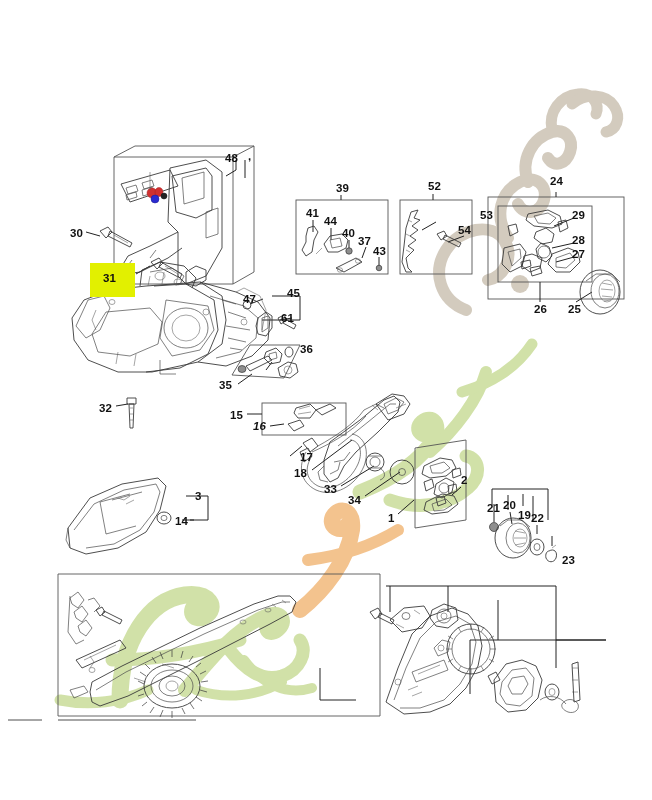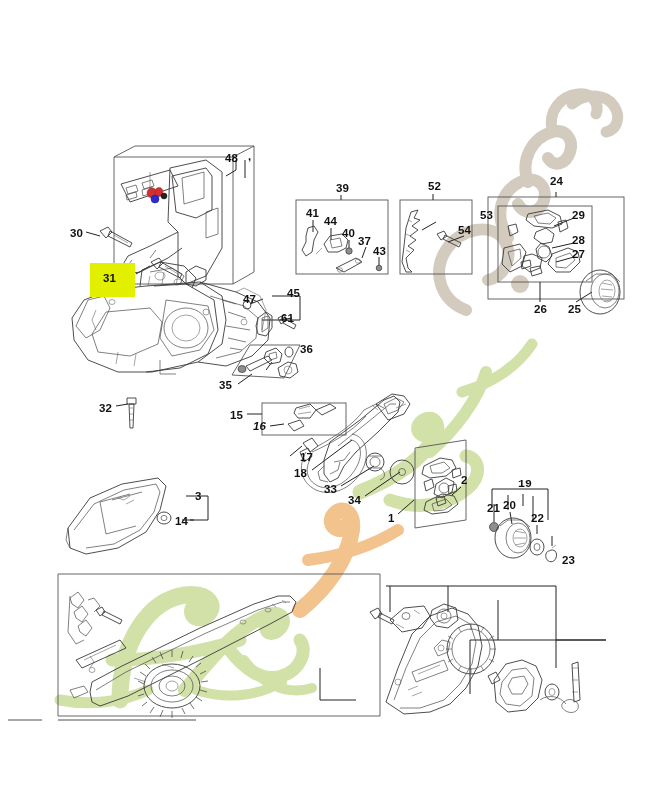--- a/index.html
+++ b/index.html
@@ -520,19 +520,19 @@
   <div class="lbl" style="left:230px; top:410px;">15</div>
   <div class="lbl" style="left:253px; top:421px;font-style:italic;">16</div>
   <div class="lbl" style="left:288px; top:452px;margin-left:12px;">17</div>
   <div class="lbl" style="left:294px; top:468px;">18</div>
   <div class="lbl" style="left:324px; top:484px;text-align:center;">33</div>
   <div class="lbl" style="left:348px; top:495px;">34</div>
   <div class="lbl" style="left:388px; top:513px;">1</div>
   <div class="lbl" style="left:461px; top:475px;">2</div>
   <div class="lbl" style="left:487px; top:491px;margin-top:12px;">21</div>
   <div class="lbl" style="left:503px; top:500px;">20</div>
-  <div class="lbl" style="left:518px; top:478px;font-family:Liberation Mono, monospace;">19</div>
+  <div class="lbl" style="left:518px; top:510px;">19</div>
   <div class="lbl" style="left:531px; top:513px;">22</div>
   <div class="lbl" style="left:562px; top:523px;margin-top:32px;">23</div>
   <div class="lbl" style="left:195px; top:491px;">3</div>
   <div class="lbl" style="left:175px; top:516px;">14</div>
 
 </div>
 
 </body></html>

